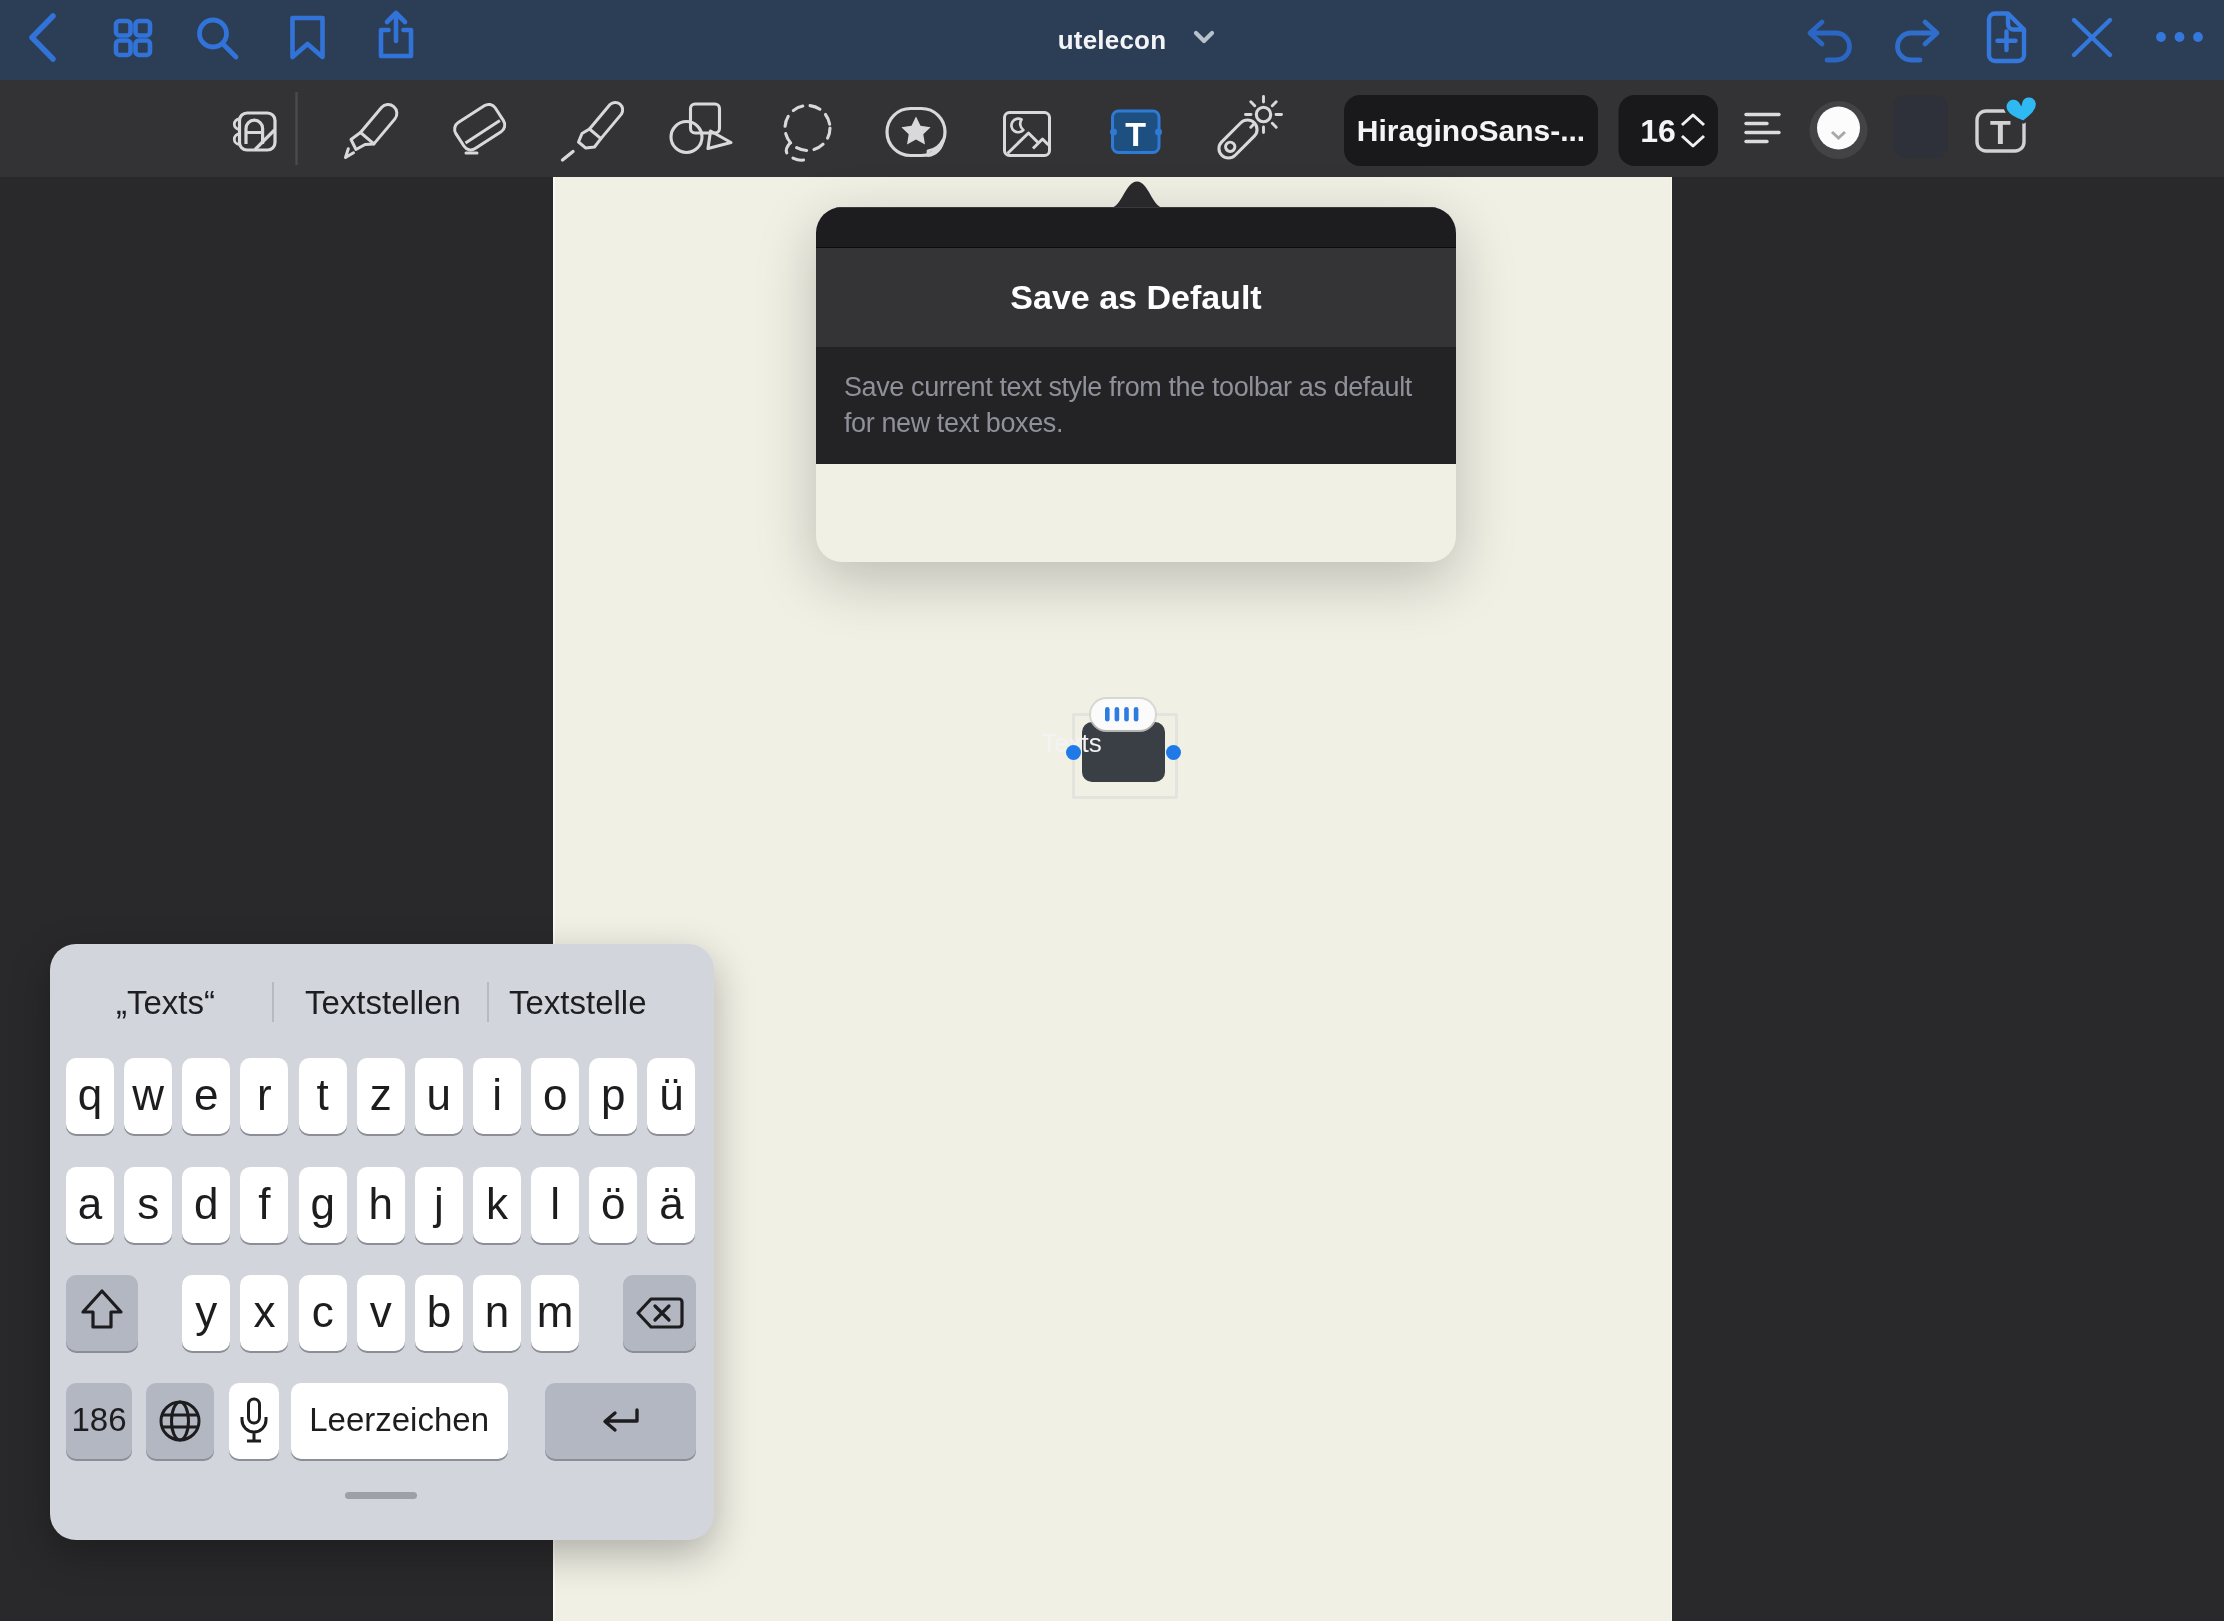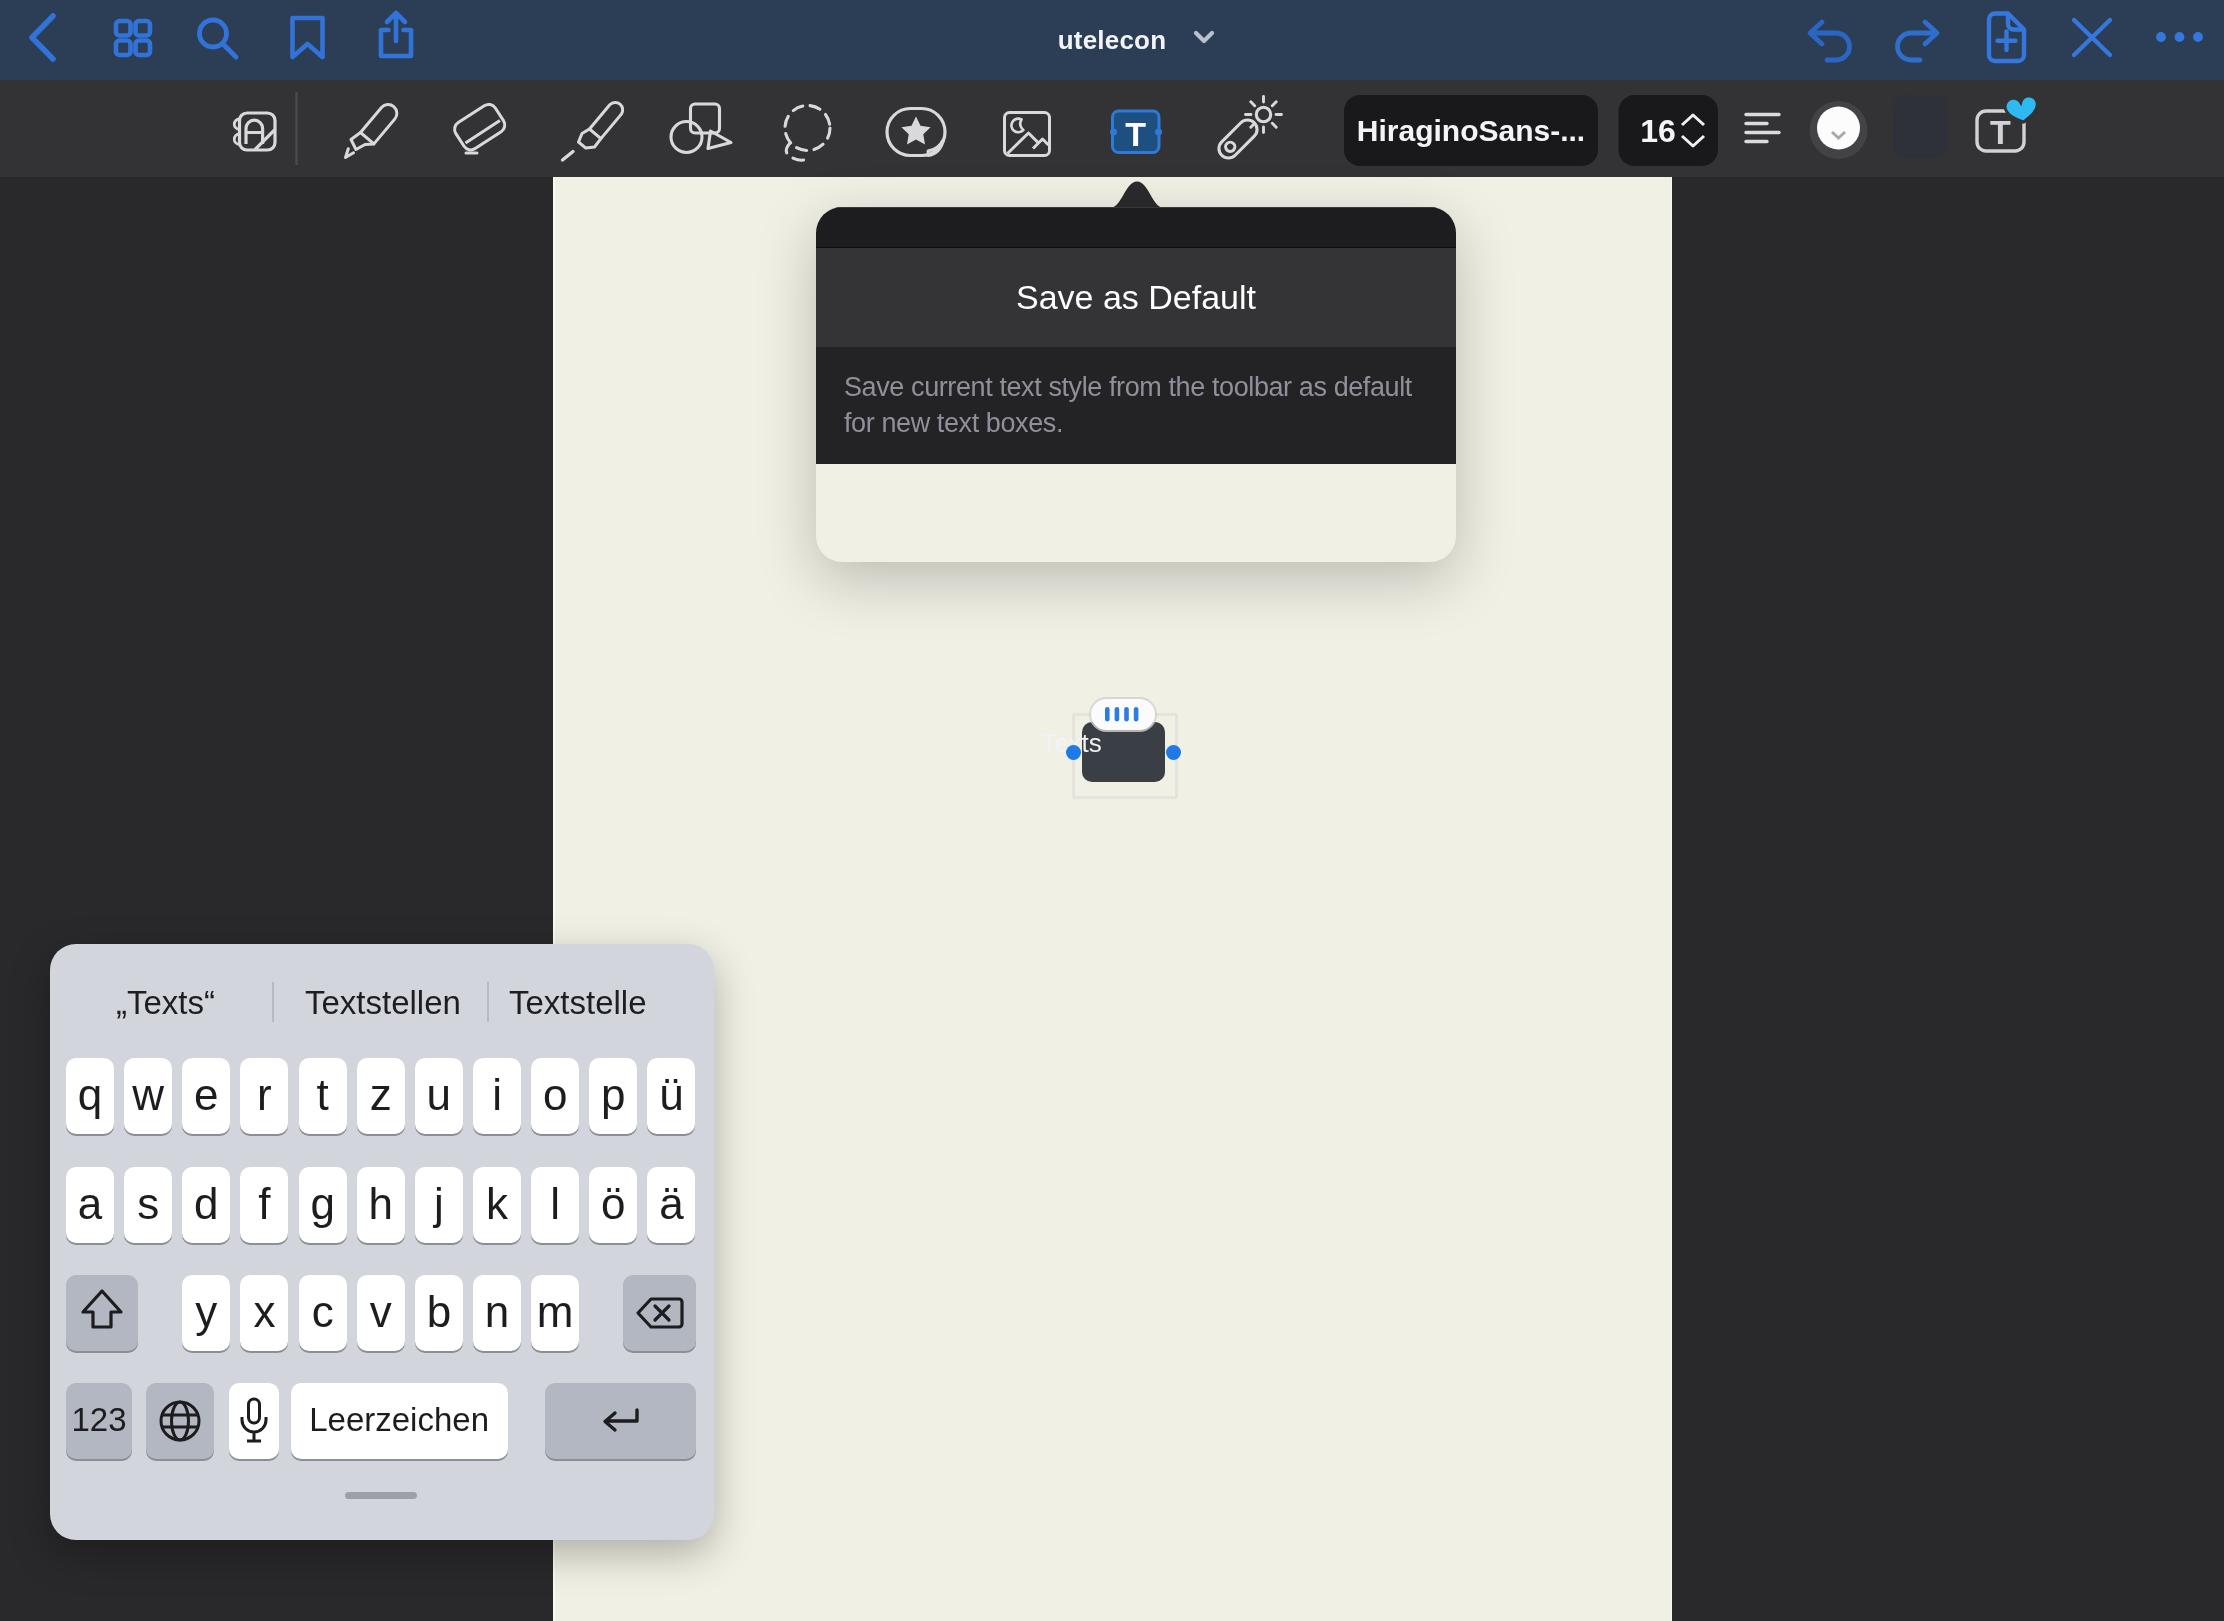--- a/index.html
+++ b/index.html
@@ -14,21 +14,21 @@
   #tbar{left:0;top:80px;width:2224px;height:97px;background:#333335;}
   
   #page{left:553px;top:177px;width:1119px;height:1444px;background:#f1f0e5;box-shadow:inset 2px 0 0 #fafaf1, inset -1px 0 0 #f8f8ee;}
   
   #pop{left:816px;top:207px;width:640px;height:355px;border-radius:26px;overflow:hidden;
        box-shadow:0 18px 60px rgba(0,0,0,0.22);}
   .pop-h{height:99px;background:#2b2b2d;color:#fff;text-align:center;line-height:99px;
        font-size:34px;font-weight:700;}
   .pop-s{height:39px;background:#1d1d1f;border-top:1px solid #39393b;}
   .pop-r{height:99px;background:#343437;color:#fefefe;text-align:center;line-height:99px;
-       font-size:34px;font-weight:400;border-top:1px solid #0d0d0e;}
+       font-size:34px;font-weight:700;border-top:1px solid #0d0d0e;}
   .pop-f{height:117px;background:#232325;color:#90909a;font-size:27px;letter-spacing:-0.4px;
        line-height:36px;padding:22px 28px 0 28px;box-sizing:border-box;white-space:nowrap;}
   
   #kbd{left:50px;top:944px;width:664px;height:596px;border-radius:26px;background:#d3d5dc;
        box-shadow:0 14px 40px rgba(0,0,0,0.28);}
   .sugg{position:absolute;top:984px;color:#1e1e20;font-size:33px;}
   .sep{position:absolute;top:982px;width:2px;height:40px;background:#b7bac1;}
   .key{position:absolute;height:76px;background:#fff;border-radius:10px;
        box-shadow:0 2px 0 #8b8e96;color:#1d1d1f;font-size:44px;text-align:center;}
   .key span{display:block;line-height:74px;}
@@ -299,21 +299,21 @@
     <span>n</span>
   </div>
 <div class="key" style="left:531.1px;top:1274.9px;width:48.1px;">
     <span>m</span>
   </div>
 <div class="key kg" style="left:623.4px;top:1274.9px;width:72.2px;"><svg width="72" height="76" viewBox="0 0 72 76">
       <path d="M28 24 H56 a3 3 0 0 1 3 3 V49 a3 3 0 0 1 -3 3 H28 L15 38 Z" fill="none" stroke="#1d1d1f" stroke-width="3.2" stroke-linejoin="round"></path>
       <path d="M32 31 L46 45 M46 31 L32 45" stroke="#1d1d1f" stroke-width="3.2" stroke-linecap="round"></path>
     </svg></div>
 <div class="key kg" style="left:66.0px;top:1383.2px;width:66.0px;">
-    <span style="font-size:33px">123</span>
+    <span style="font-size:33px">186</span>
   </div>
 <div class="key kg" style="left:146.0px;top:1383.2px;width:68.0px;"><svg width="68" height="76" viewBox="0 0 68 76">
       <g fill="none" stroke="#1d1d1f" stroke-width="3">
         <circle cx="34" cy="38" r="19"></circle>
         <ellipse cx="34" cy="38" rx="8.5" ry="19"></ellipse>
         <path d="M15.5 32 H52.5 M15.5 44 H52.5"></path>
       </g>
     </svg></div>
 <div class="key" style="left:228.5px;top:1383.2px;width:50.0px;"><svg width="50" height="76" viewBox="0 0 50 76">
       <g fill="none" stroke="#1d1d1f" stroke-width="3">

